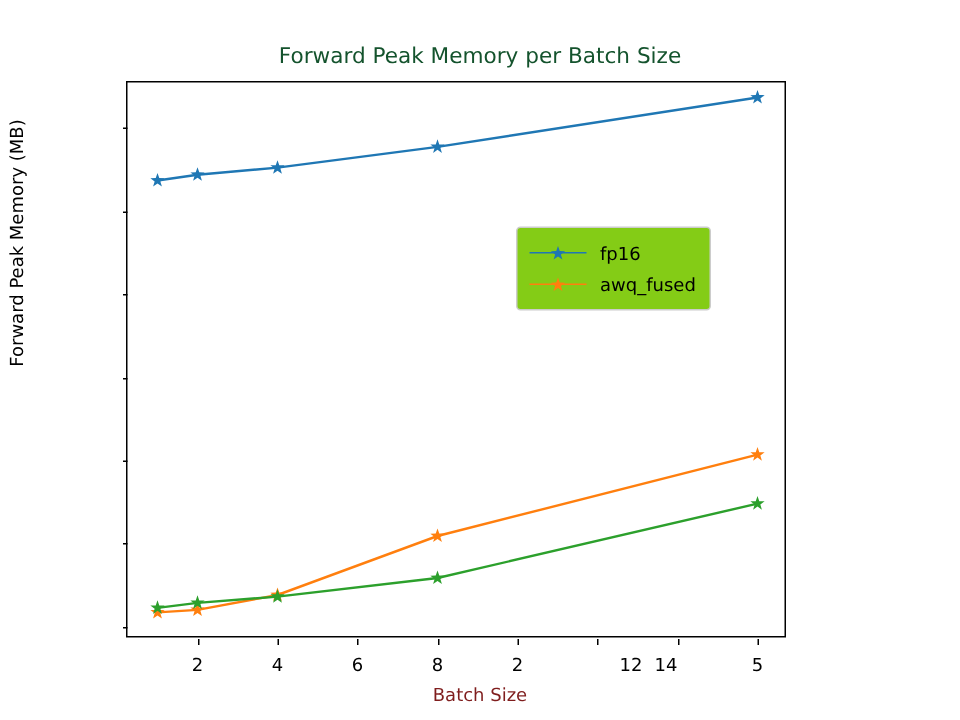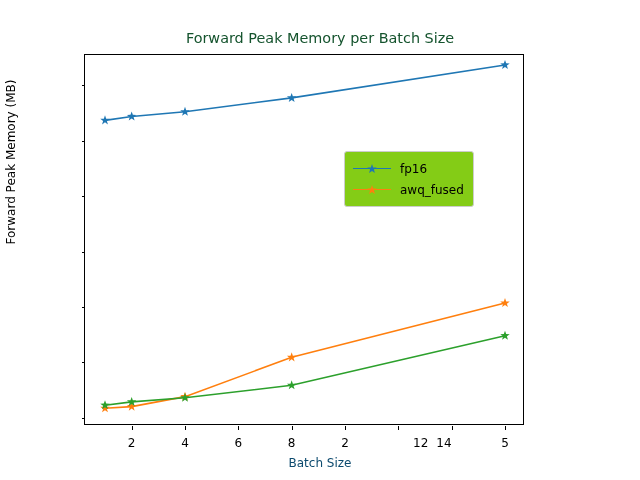--- a/index.html
+++ b/index.html
@@ -47,21 +47,21 @@
     color:#000000;
     transform:rotate(-90deg);
     transform-origin:center center;
   }
   
   #xlabel{
     position:absolute;
     left:0;top:456px;width:640px;
     text-align:center;
     font-size:12px;
-    color:#0c4a6e;
+    color:#7f1d1d;
   }
   .ytick-mark{
     position:absolute;
     left:-3.5px;
     width:3.5px;height:1px;
     background:#000000;
   }
   .xtick-label{
     position:absolute;
     top:381px;

